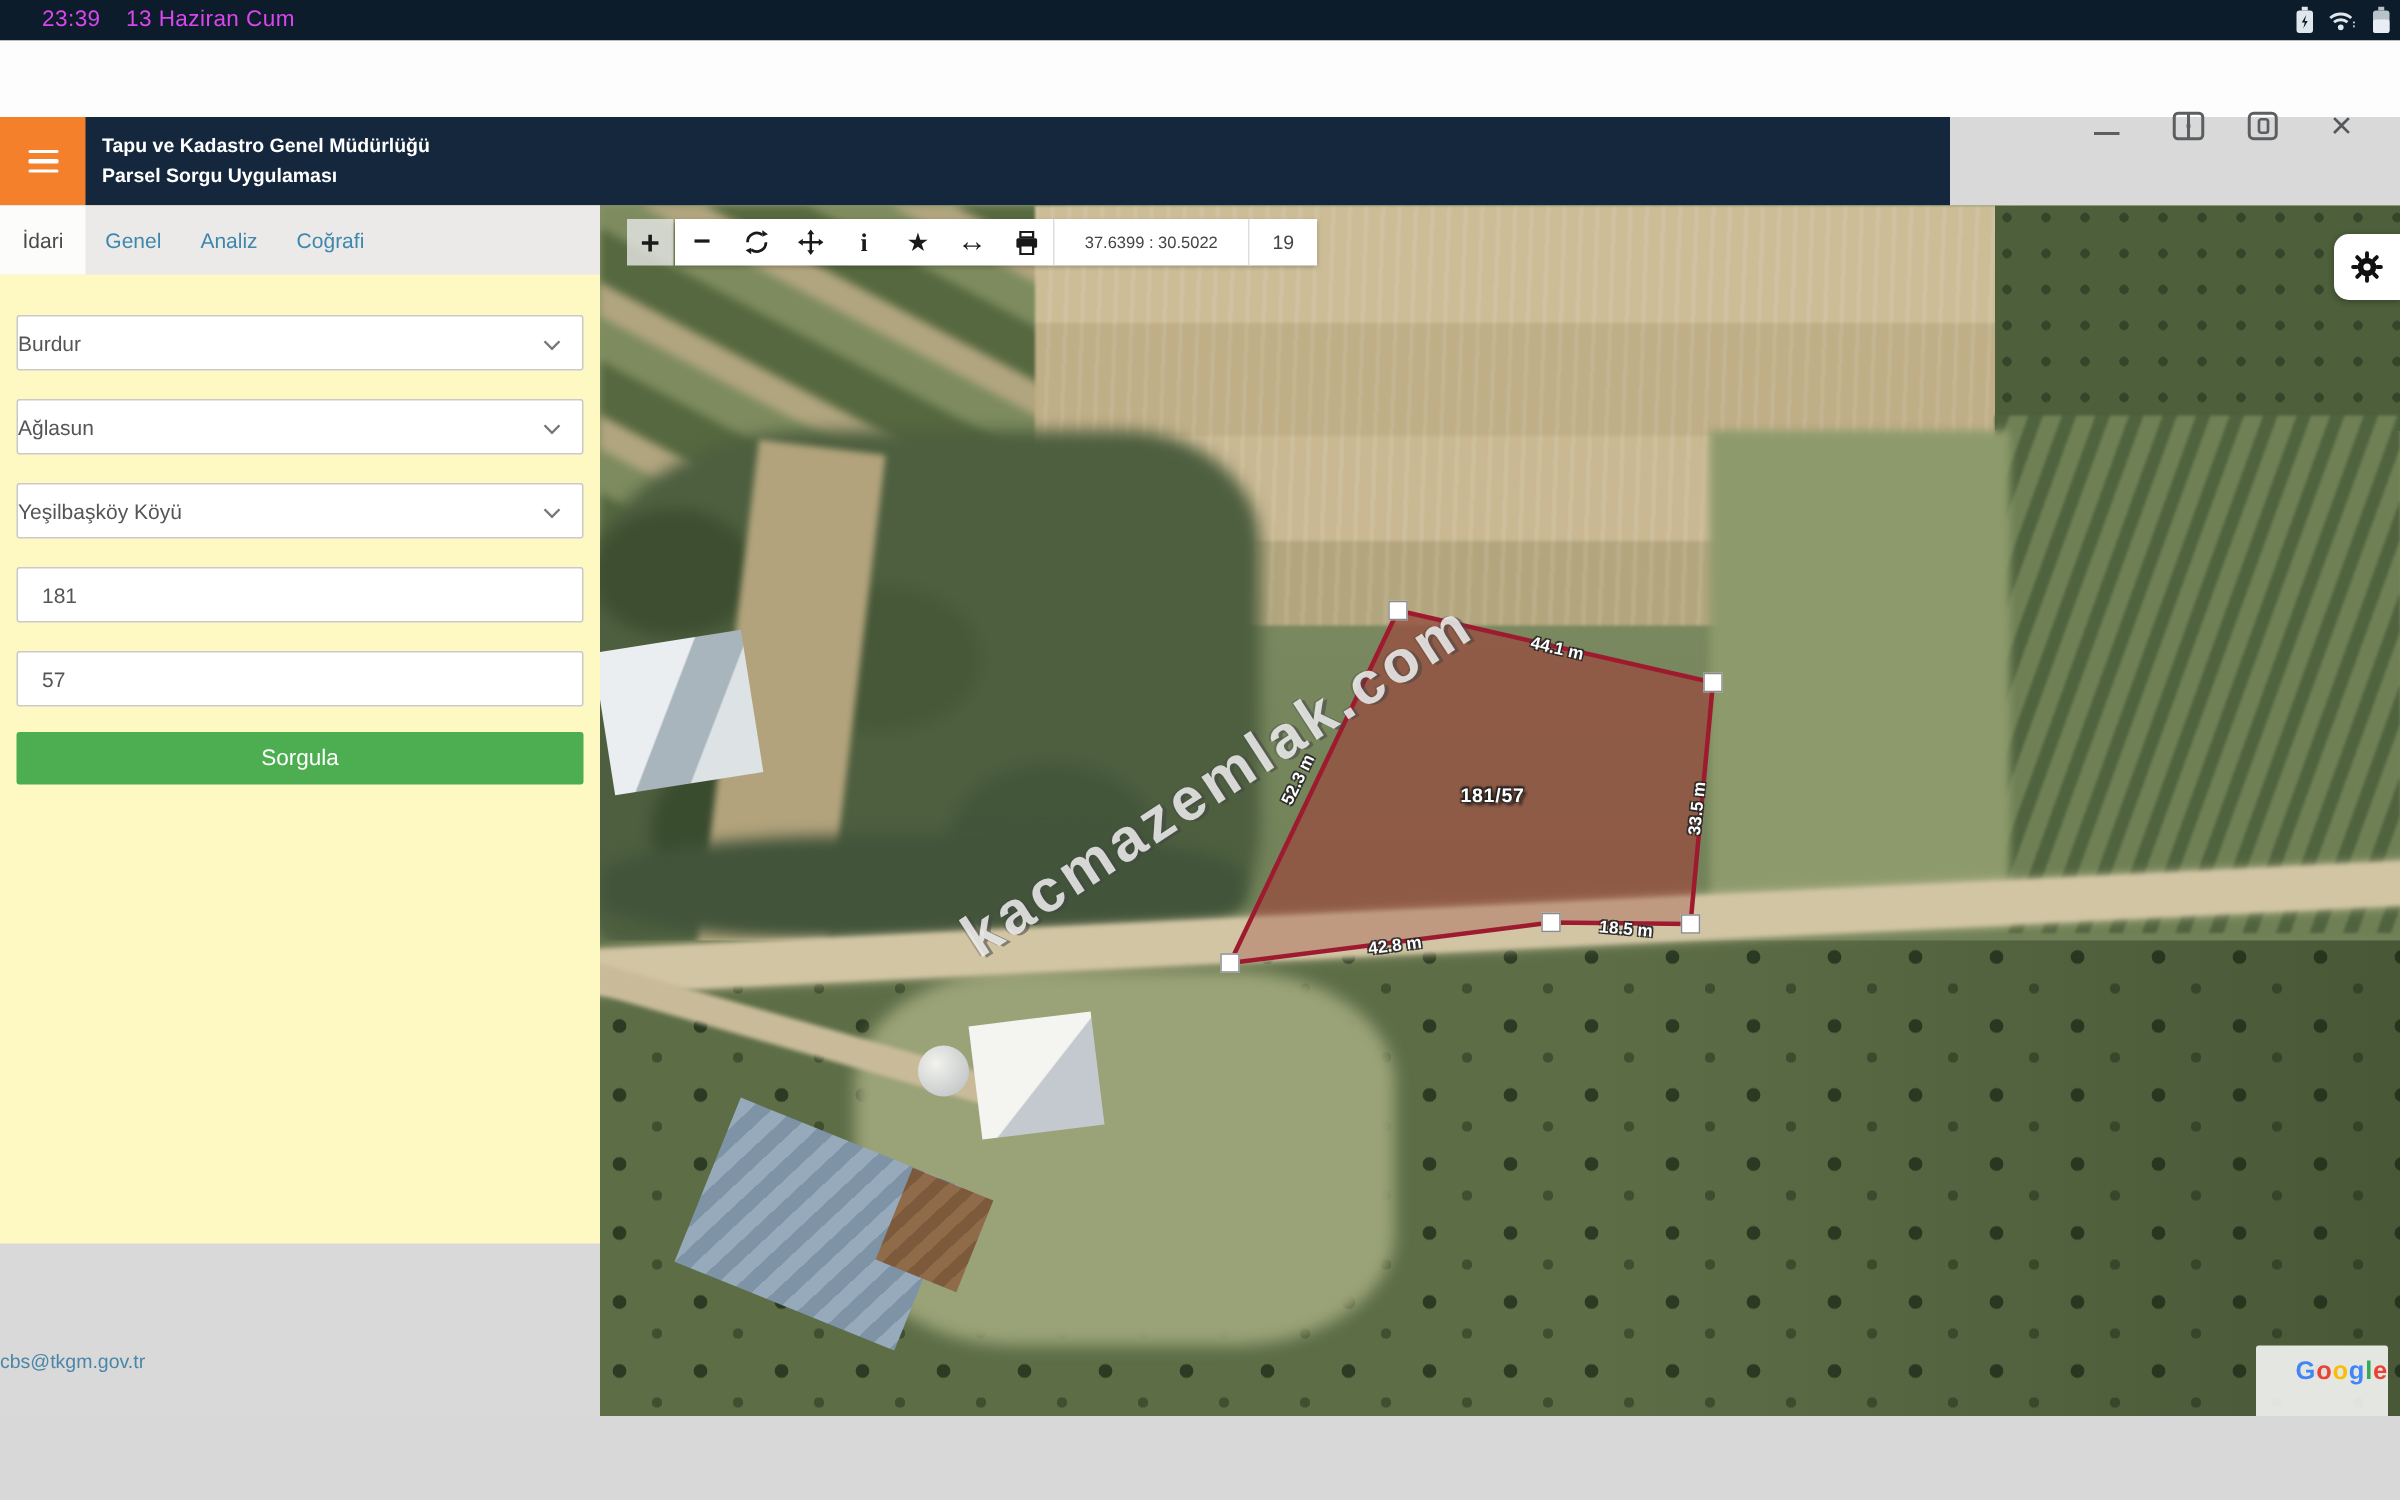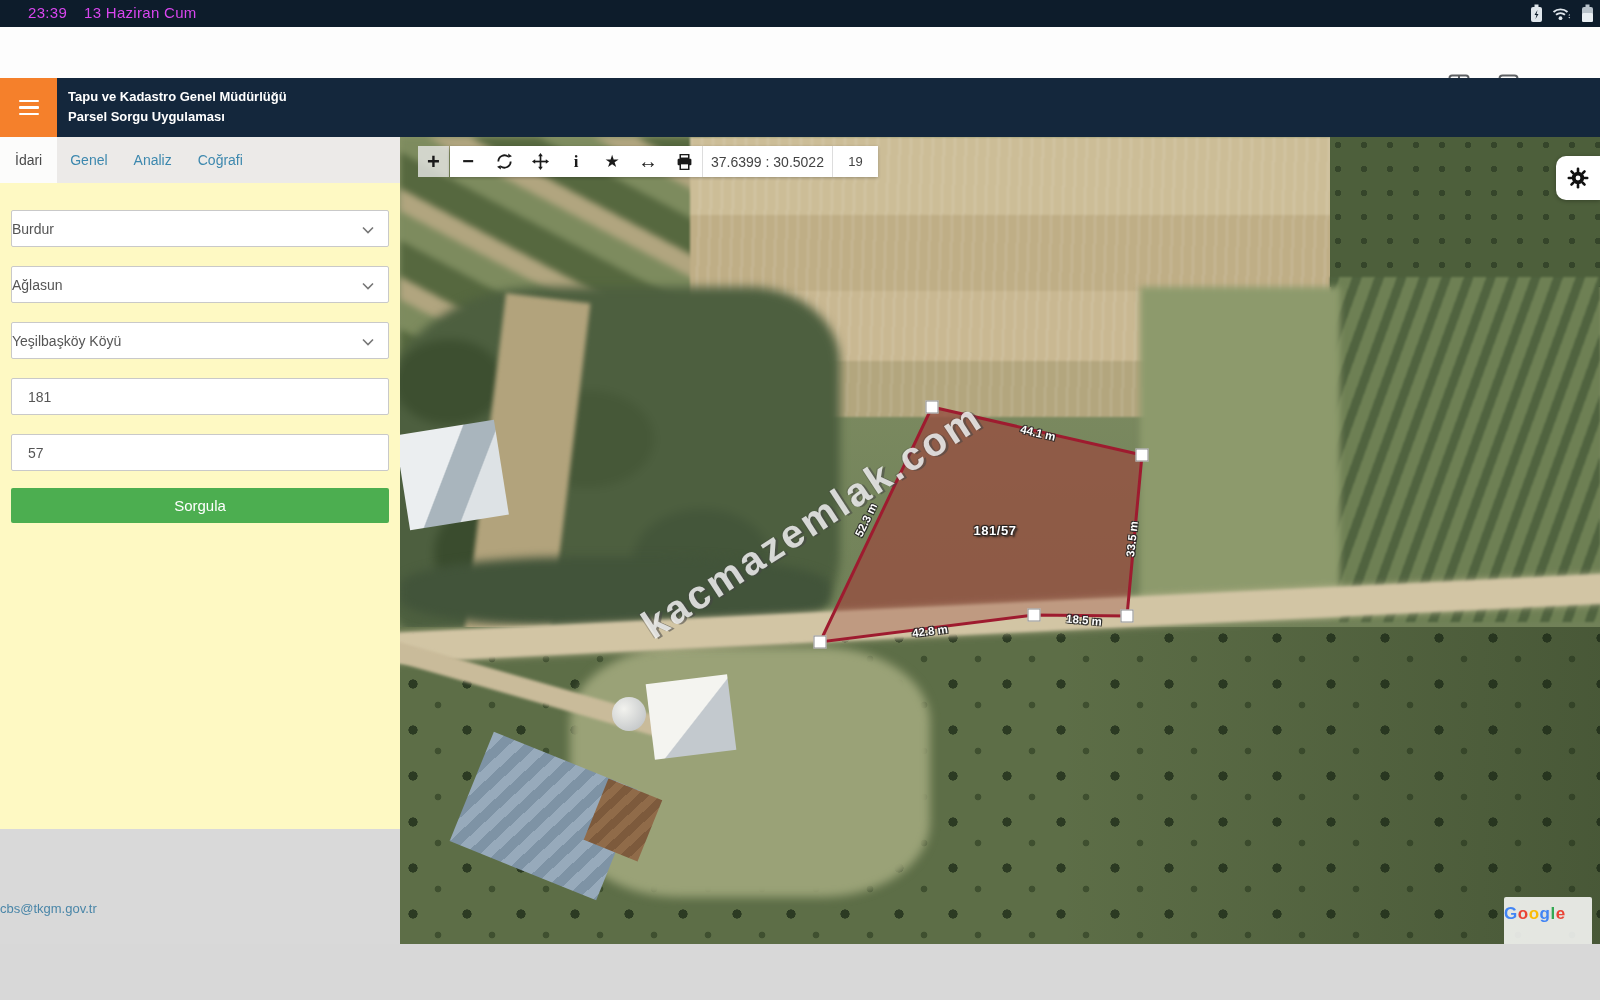--- a/index.html
+++ b/index.html
@@ -12,21 +12,21 @@
   .sb-date { position:absolute; left:84px; top:4px; font-size:15px; font-weight:500; letter-spacing:.3px; }
   .sb-icons { position:absolute; right:6px; top:3px; display:flex; gap:9px; align-items:center; height:20px; }
 
   
   .titlebar { position:absolute; left:0; top:27px; width:1600px; height:51px; background:#fdfdfd; }
   .wc { position:absolute; top:43px; width:28px; height:28px; display:flex; align-items:center; justify-content:center; background:none; border:none; cursor:pointer; color:#5c5f62; }
   .wc-min  { left:1390px; } .wc-split { left:1445px; } .wc-pop { left:1494px; } .wc-close { left:1547px; font-size:25px; line-height:1; color:#55585b; }
   .minbar { width:17px; height:2px; background:#5c5f62; margin-top:10px; }
 
   
-  .appbar { position:absolute; left:0; top:78px; width:1600px; height:59px; background:#14273c; }
+  .appbar { position:absolute; left:0; top:78px; width:1300px; height:59px; background:#14273c; }
   .menu-btn { position:absolute; left:0; top:0; width:57px; height:59px; background:#f5802b; border:none; cursor:pointer; display:flex; flex-direction:column; gap:4px; align-items:center; justify-content:center; }
   .menu-btn span { display:block; width:20px; height:2.6px; background:#fff; border-radius:1px; }
   .app-titles { position:absolute; left:68px; top:9px; color:#fff; }
   .app-titles .l1 { font-size:13px; font-weight:bold; line-height:20px; }
   .app-titles .l2 { font-size:13px; font-weight:bold; line-height:19px; }
 
   
   .sidebar { position:absolute; left:0; top:137px; width:400px; height:692px; background:#fef9c3; }
   .tabs { position:absolute; left:0; top:0; width:400px; height:46px; background:#eceae8; display:flex; }
   .tab { display:flex; align-items:center; padding:0 13px; font-size:14px; color:#3d88ae; cursor:pointer; }
@@ -85,24 +85,24 @@
     text-shadow:-1px -1px 1px rgba(30,30,30,.95),1px -1px 1px rgba(30,30,30,.95),-1px 1px 1px rgba(30,30,30,.95),2px 2px 2px rgba(30,30,30,.95); }
   .watermark { position:absolute; left:412px; top:384px; transform:translate(-50%,-50%) rotate(-33deg); font-size:40px; font-weight:bold; letter-spacing:3px;
     color:rgba(246,246,246,.82); text-shadow:2px 2px 0 rgba(70,70,70,.55), -1px -1px 0 rgba(70,70,70,.3); white-space:nowrap; }
 
   
   .tb-plus { position:absolute; left:18px; top:9px; width:31px; height:31px; background:rgba(235,235,235,.78); border:none; font-size:22px; font-weight:bold; color:#1a1a1a; cursor:pointer; line-height:1; }
   .tb-bar { position:absolute; left:50px; top:9px; width:428px; height:31px; background:#fff; display:flex; align-items:stretch; box-shadow:0 1px 3px rgba(0,0,0,.25); }
   .tb-btn { width:36px; border:none; background:none; display:flex; align-items:center; justify-content:center; cursor:pointer; color:#1a1a1a; font-size:17px; }
   .tb-btn.bold { font-weight:bold; font-size:20px; }
   .tb-btn.serif { font-family:"Liberation Serif", serif; font-weight:bold; font-size:17px; }
-  .tb-coords { width:130px; border-left:1px solid #ddd; display:flex; align-items:center; justify-content:center; font-size:14px; color:#444; }
+  .tb-coords { width:130px; border-left:1px solid #ddd; display:flex; align-items:center; justify-content:center; font-size:11px; color:#444; }
   .tb-zoom { width:46px; border-left:1px solid #ddd; display:flex; align-items:center; justify-content:center; font-size:13px; color:#444; }
   .gear-panel { position:absolute; right:0; top:19px; width:44px; height:44px; background:#fff; border-radius:10px 0 0 10px; box-shadow:0 1px 4px rgba(0,0,0,.3); display:flex; align-items:center; justify-content:center; cursor:pointer; border:none; }
-  .glogo { position:absolute; left:1104px; top:760px; width:88px; height:54px; background:rgba(255,255,255,.85); border-radius:2px; text-align:left; padding-top:7px; font-size:17px; font-weight:bold; letter-spacing:.5px; }
+  .glogo { position:absolute; left:1104px; top:760px; width:88px; height:54px; background:rgba(255,255,255,.85); border-radius:2px; text-align:right; padding-top:7px; font-size:17px; font-weight:bold; letter-spacing:.5px; }
   .glogo .c-b{color:#4285F4}.glogo .c-r{color:#EA4335}.glogo .c-y{color:#FBBC05}.glogo .c-g{color:#34A853}
 
   
   .taskbar { position:absolute; left:0; top:944px; width:1600px; height:56px; background:#d8d8d8; }
 </style>
 </head>
 <body>
 
 <div class="screen">
 

